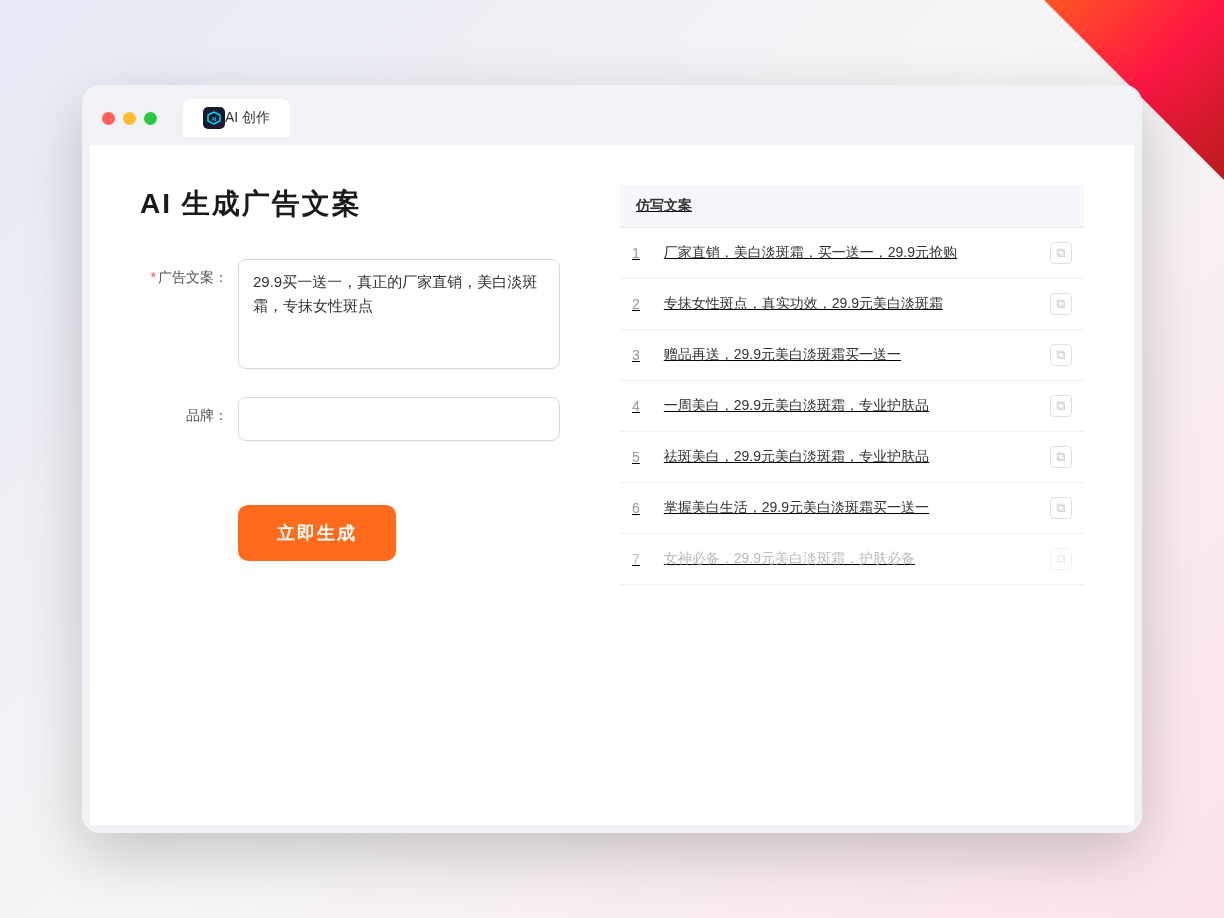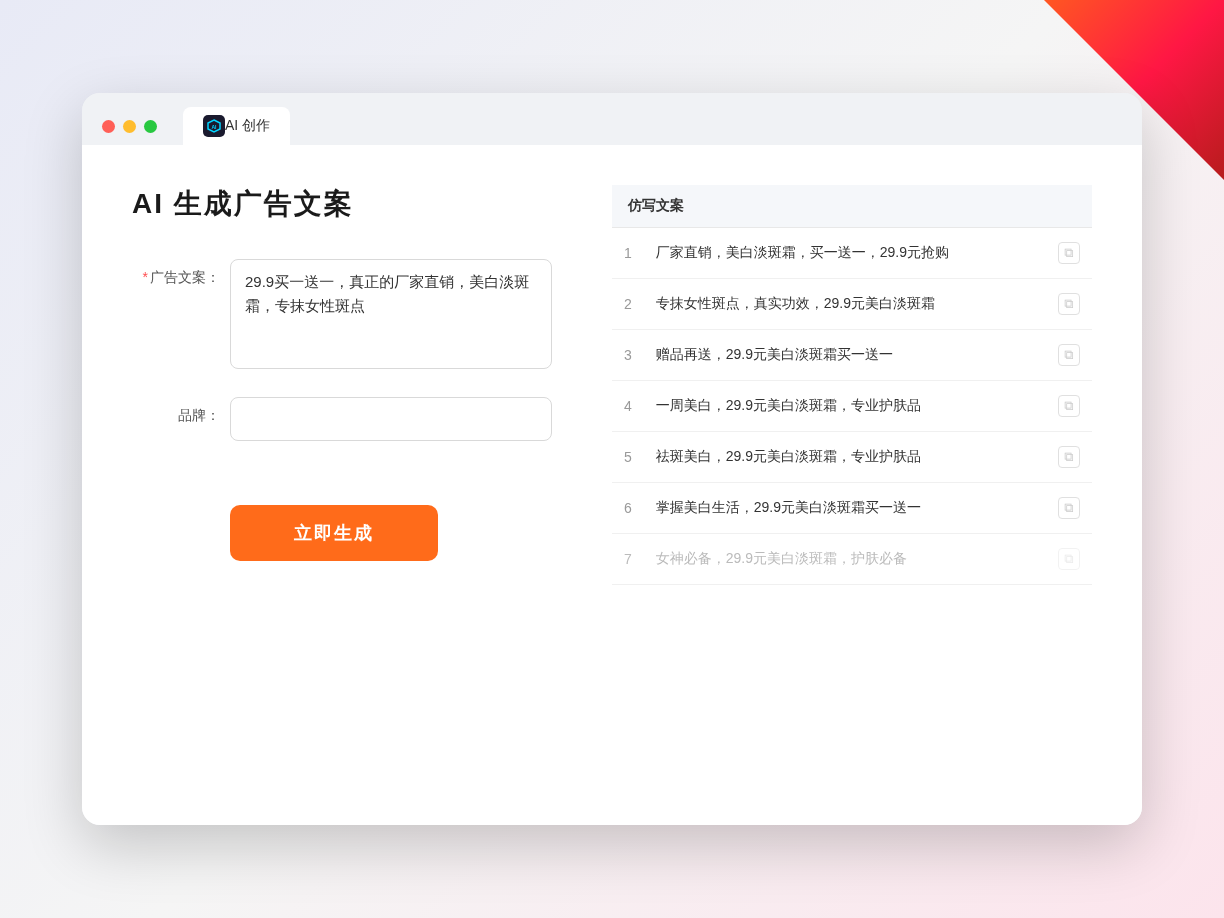--- a/index.html
+++ b/index.html
@@ -76,21 +76,21 @@
       display: flex;
       align-items: center;
       justify-content: center;
       color: #00d4ff;
       font-size: 11px;
       font-weight: bold;
     }
     
     .content-area {
       background: #ffffff;
-      margin: 0;
+      margin: 8px;
       padding: 40px 50px;
       display: flex;
       gap: 60px;
       min-height: 680px;
     }
     
     .left-panel {
       flex: 0 0 420px;
     }
     .page-title {
@@ -135,21 +135,21 @@
       height: 110px;
     }
     input.form-input {
       height: 44px;
     }
     .generate-btn {
       background: #ff6b1a;
       color: #fff;
       border: none;
       border-radius: 10px;
-      padding: 16px 64px;
+      padding: 16px 39px;
       font-size: 18px;
       font-weight: 600;
       cursor: pointer;
       margin-top: 36px;
       margin-left: 98px;
       letter-spacing: 2px;
       font-family: inherit;
     }
     
     .right-panel {
@@ -168,20 +168,21 @@
     .results-title {
       font-size: 22px;
       font-weight: 600;
       color: #1a1a1a;
       letter-spacing: 2px;
     }
     .results-table {
       width: 100%;
       border-collapse: collapse;
       background: #fff;
+      text-decoration: underline;
     }
     .results-table .col-header {
       background: #f5f7fa;
       padding: 12px 16px;
       font-size: 14px;
       font-weight: 600;
       color: #333;
       text-align: left;
       border-bottom: 1px solid #e8e8e8;
     }

